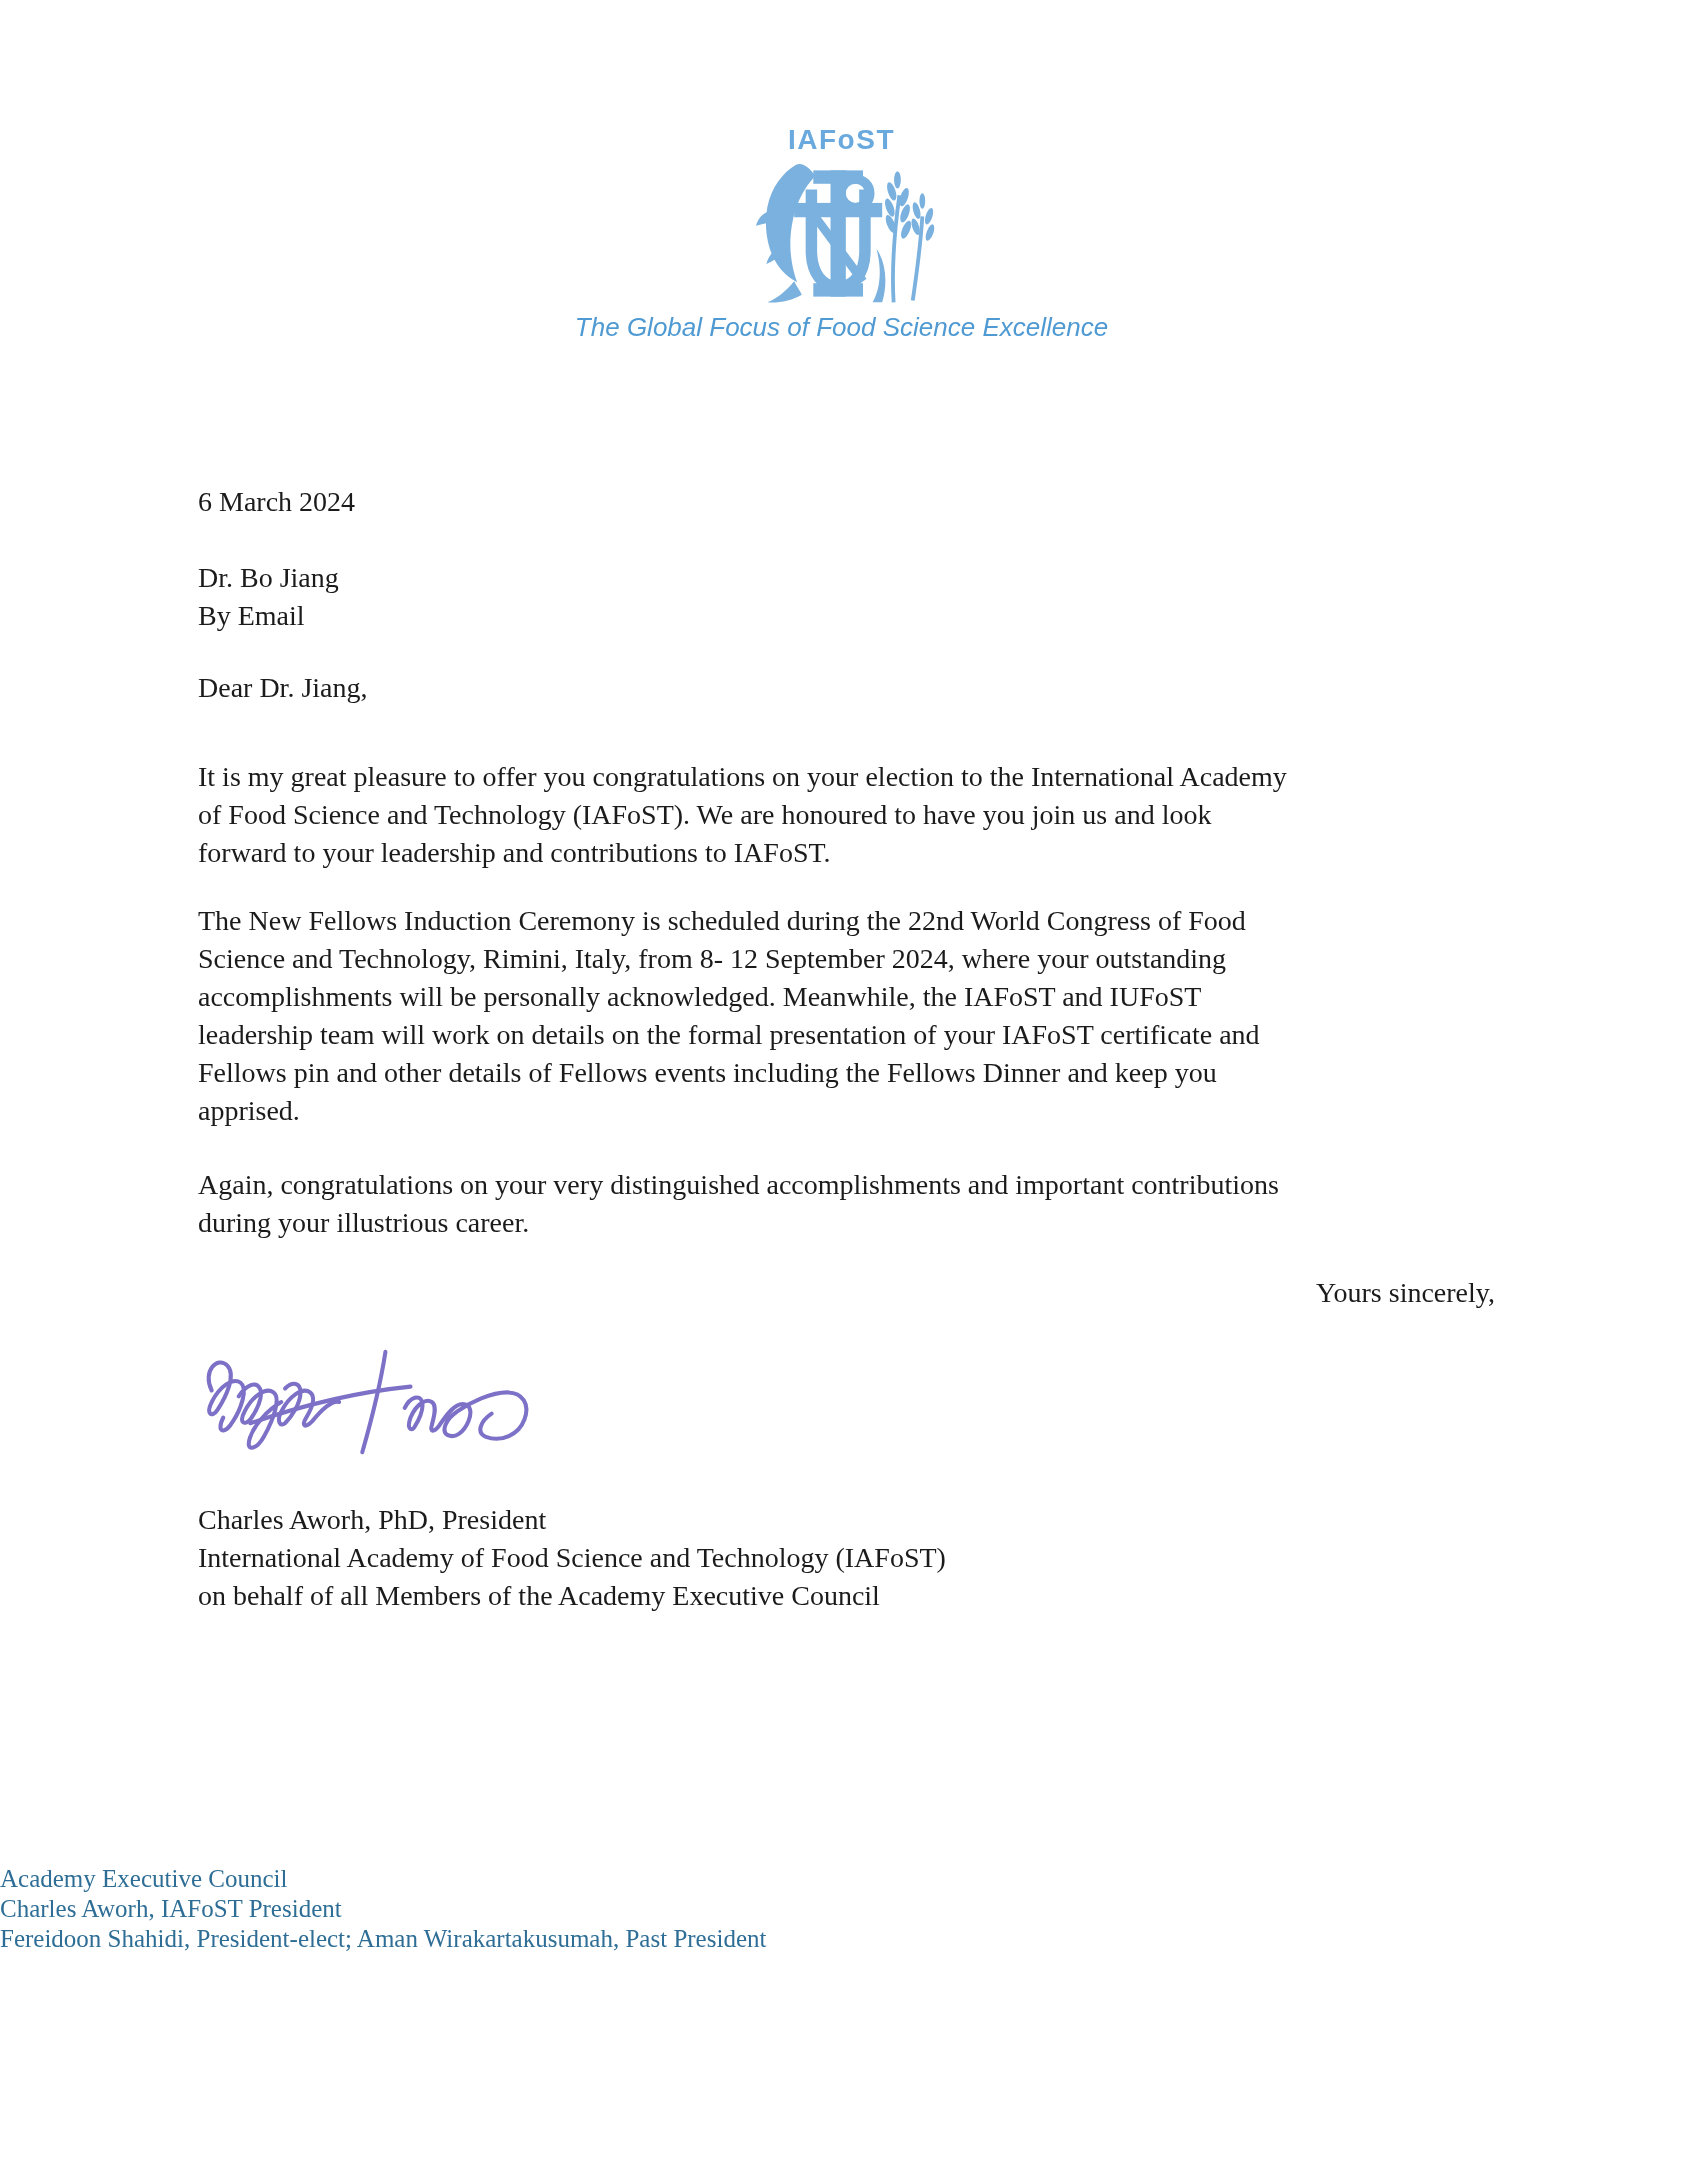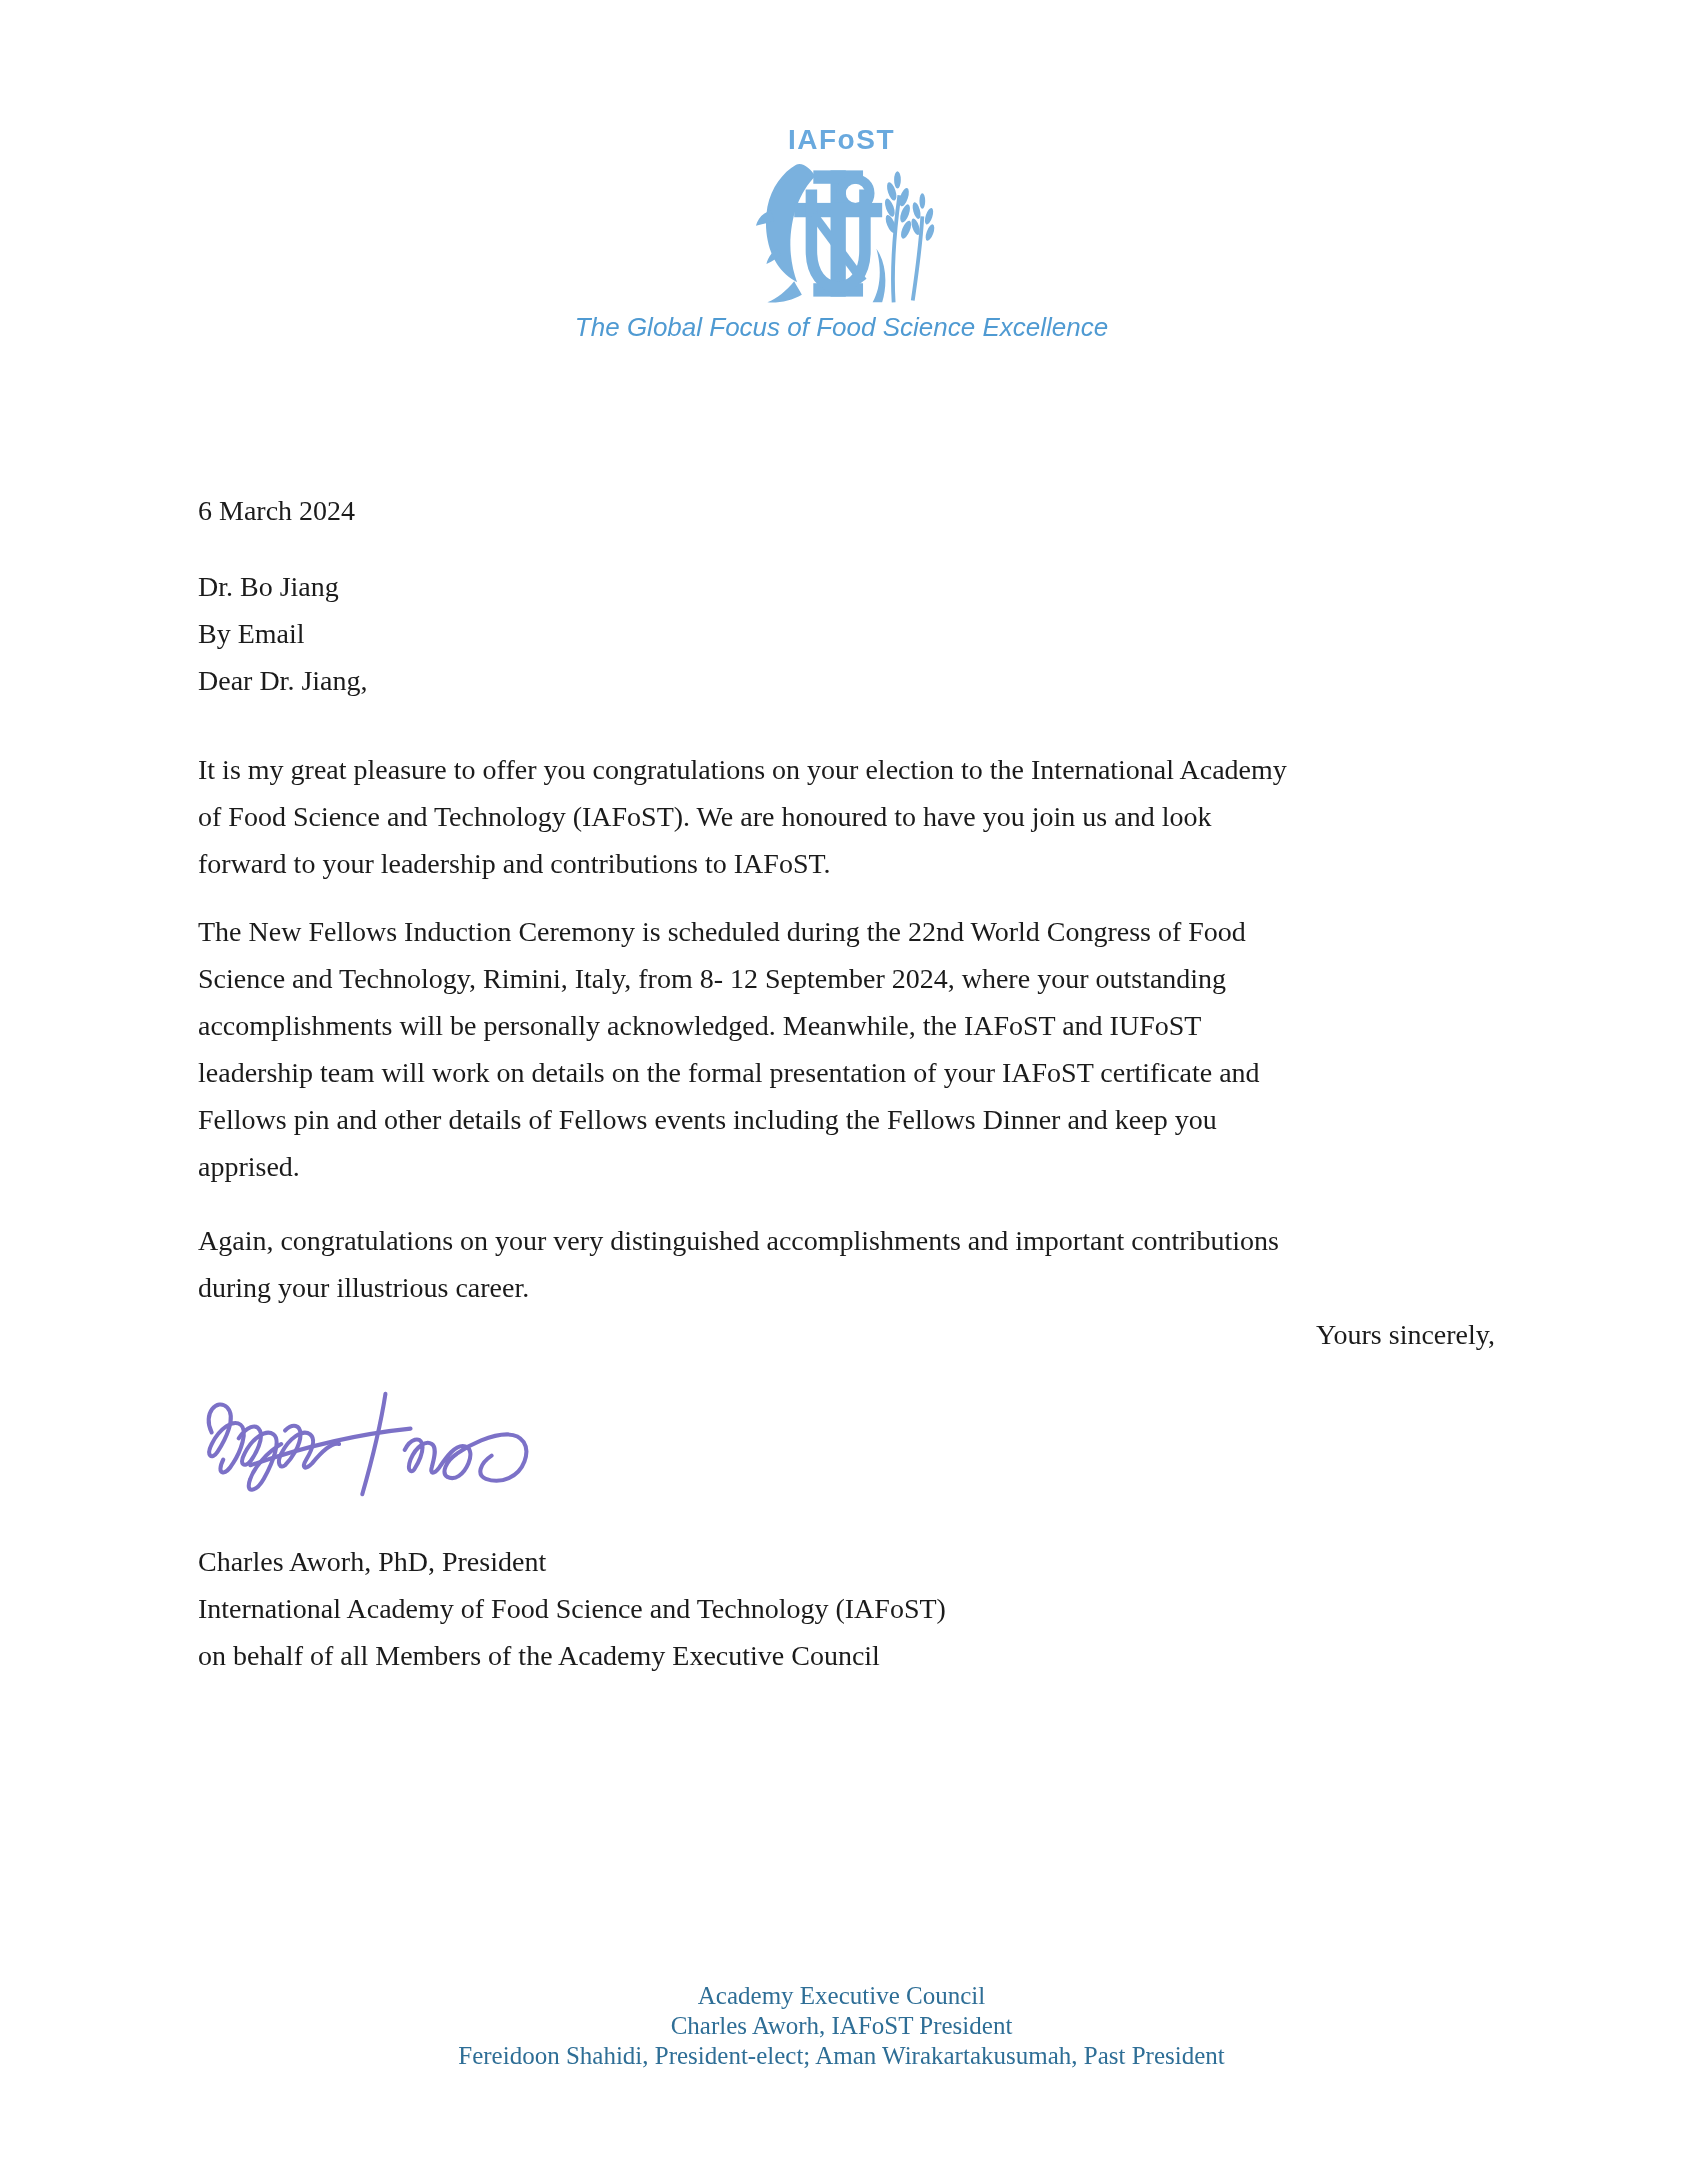--- a/index.html
+++ b/index.html
@@ -30,37 +30,36 @@
   .tagline {
     font-family: "Liberation Sans", sans-serif;
     font-style: italic;
     font-size: 26px;
     line-height: 34px;
     color: #4f9ad2;
   }
 
   
   .content { margin-left: 198px; width: 1297px; padding-top: 139px; }
-  .content .line { white-space: nowrap; margin-top: 9px; }
+  .content .line { white-space: nowrap; }
   .addr-block   { margin-top: 38px; }
   .salutation   { margin-top: 34px; }
   .para-1       { margin-top: 51px; }
   .para-2       { margin-top: 30px; }
   .para-3       { margin-top: 36px; }
   .closing      { margin-top: 32px; text-align: right; }
   .signature    { display: block; margin: 36px 0 0 -6px; }
   .signer-block { margin-top: 42px; }
 
   
   .footer {
     position: absolute;
-    top: 1981px;
+    top: 1864px;
     left: 0;
     width: 100%;
-    text-align: center;
     font-family: "Liberation Serif", serif;
     font-size: 25px;
     line-height: 30px;
     color: #2e6e96;
   }
 </style>
 </head>
 <body>
 
 <div class="page">

